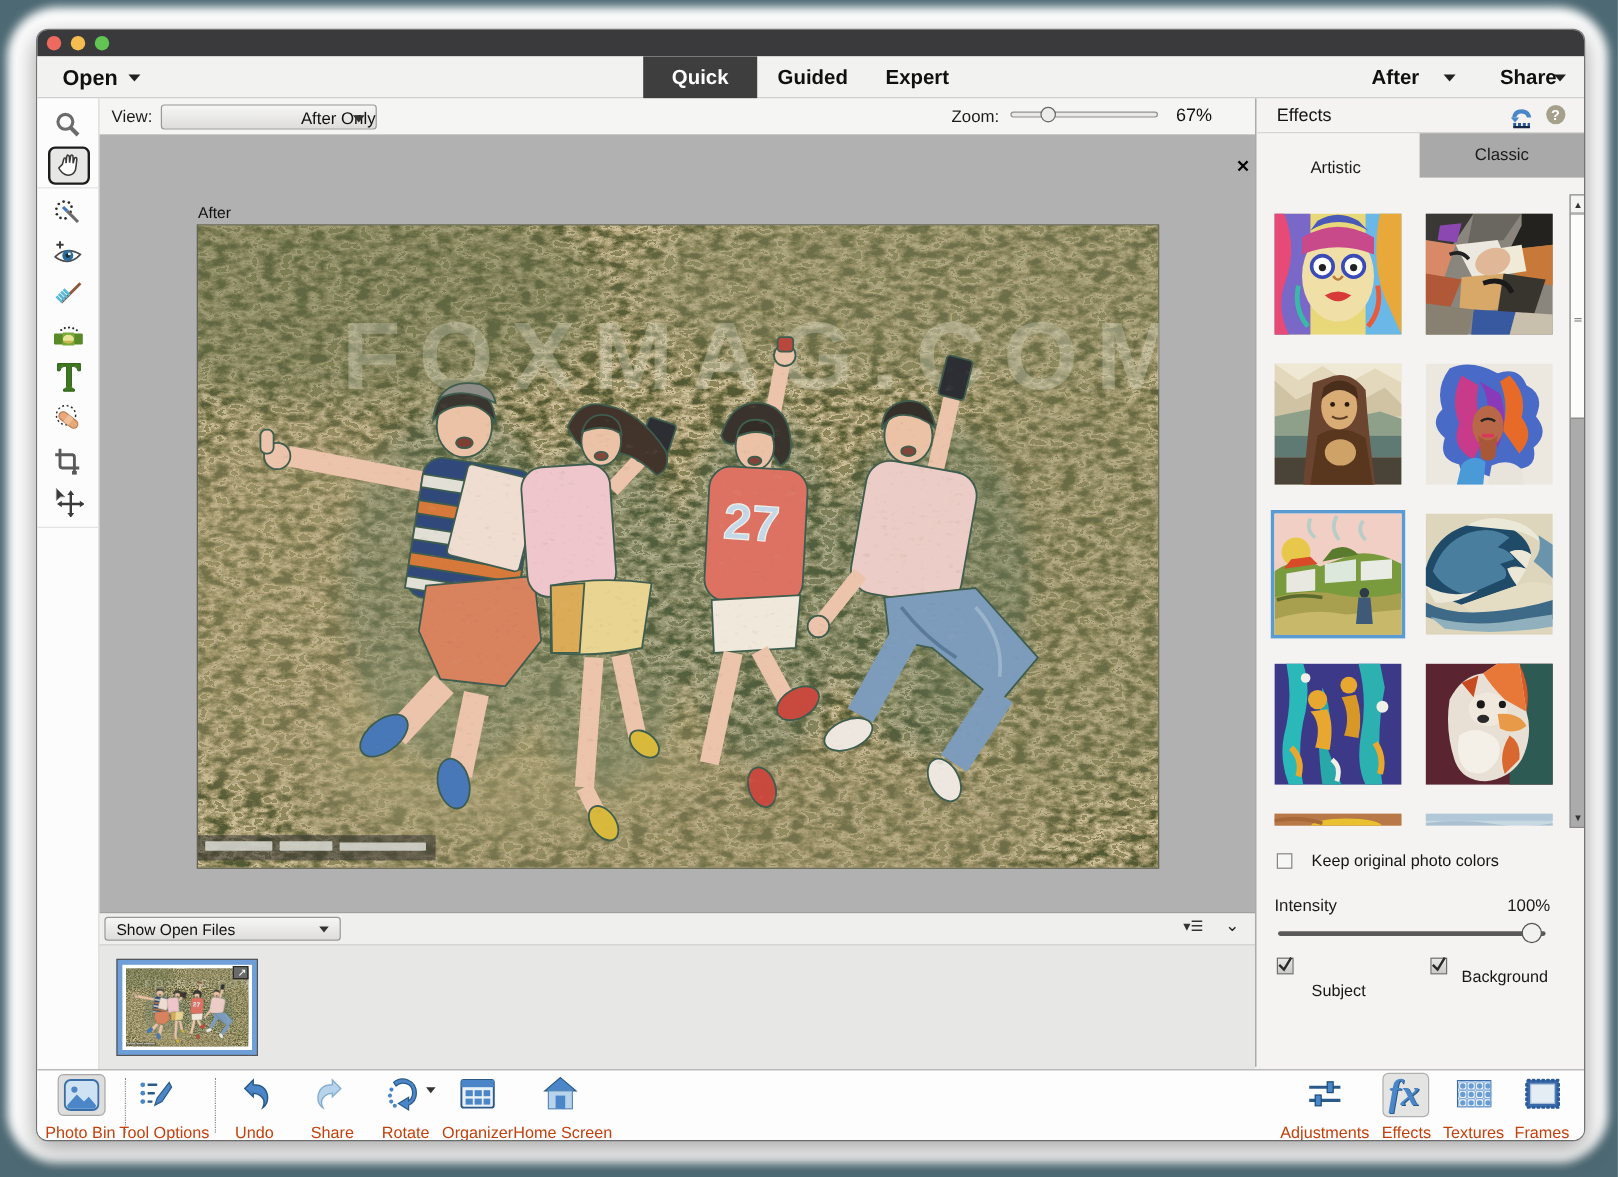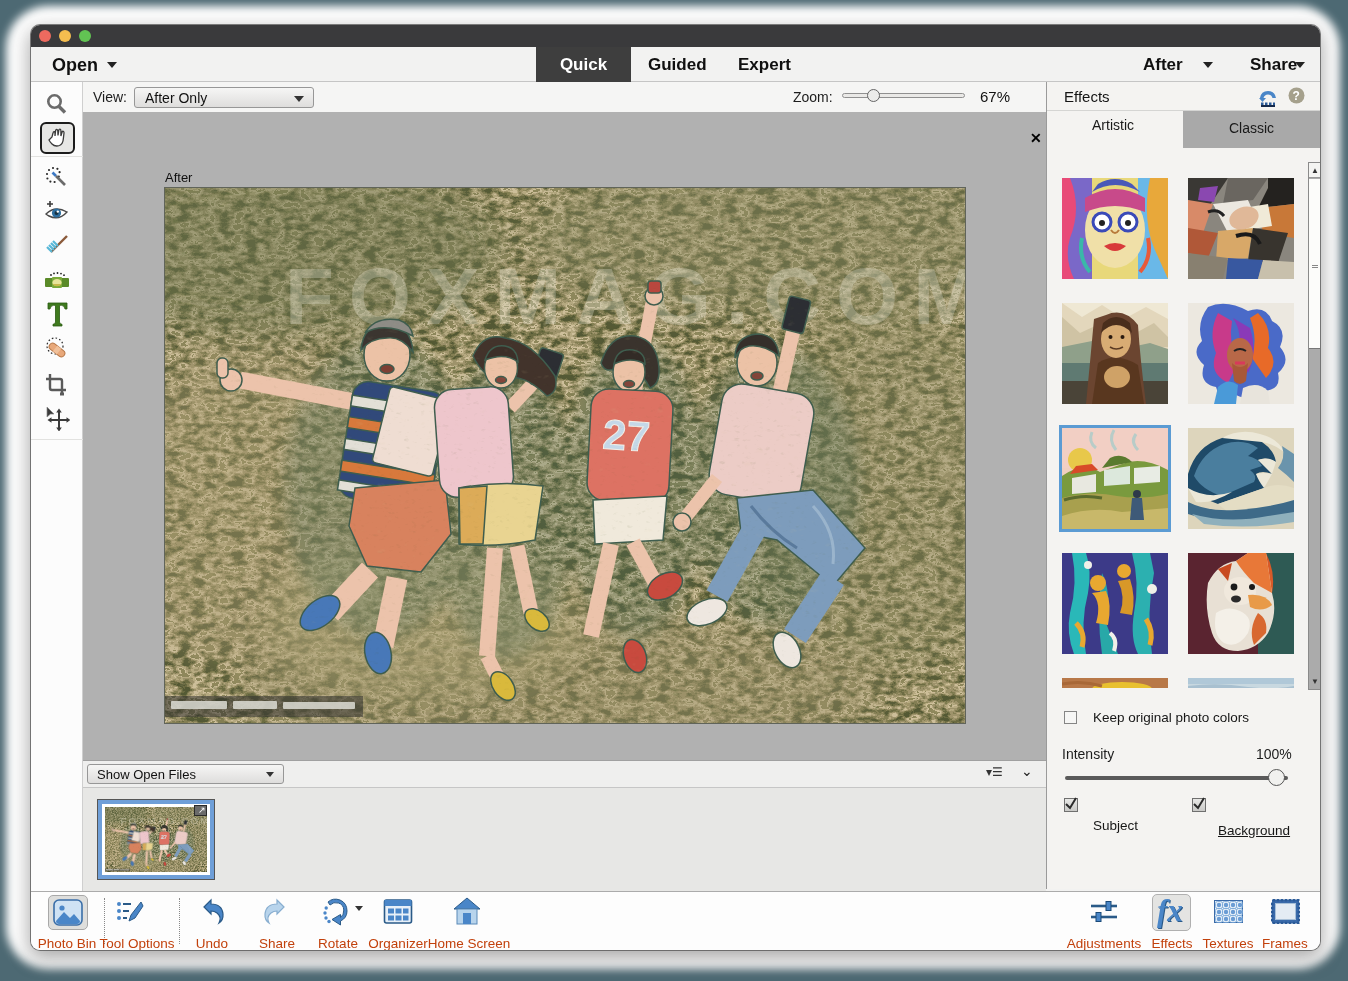--- a/index.html
+++ b/index.html
@@ -11,21 +11,21 @@
 #titlebar{left:0;top:0;width:1289px;height:22px;background:#3a3a3c;}
 .light{top:5px;width:12px;height:12px;border-radius:50%;}
 
 #menubar{left:0;top:22px;width:1289px;height:35px;background:#f2f2f1;border-bottom:1px solid #c5c5c5;}
 .mtxt{font-weight:bold;font-size:17px;color:#101010;top:8px;}
 #quicktab{left:505px;top:0;width:95px;height:35px;background:#3e3e3e;color:#fff;text-align:center;line-height:35px;font-weight:bold;font-size:17px;}
 .caret{width:0;height:0;border-left:5px solid transparent;border-right:5px solid transparent;border-top:6px solid #222;}
 
 #toolbar{left:0;top:57px;width:52px;height:834px;background:#fcfcfc;border-right:1px solid #cfcfcf;}
 
-#optrow{left:52px;top:57px;width:963px;height:30px;background:#f5f5f4;}
+#optrow{left:52px;top:57px;width:963px;height:30px;background:#f5f5f4;text-align:right;}
 .lbl14{font-size:14px;color:#1c1c1c;}
 .dd{background:linear-gradient(#f6f6f5,#dedddc);border:1px solid #979797;border-radius:3px;font-size:14px;color:#111;}
 .ddcaret{position:absolute;right:9px;top:8px;width:0;height:0;border-left:5px solid transparent;border-right:5px solid transparent;border-top:6px solid #333;}
 
 #canvas{left:52px;top:87px;width:963px;height:648px;background:#b1b1b1;}
 
 #showbar{left:52px;top:735px;width:963px;height:28px;background:#efefee;border-top:1px solid #a0a0a0;border-bottom:1px solid #c6c6c6;}
 
 #photobin{left:52px;top:763px;width:963px;height:103px;background:#e7e7e5;}
 
@@ -335,21 +335,21 @@
           <line x1="3" y1="16" x2="17" y2="16" stroke="#2a5a98" stroke-width="3" stroke-dasharray="2.5 1.5"></line>
           <line x1="3" y1="18" x2="17" y2="18" stroke="#14284a" stroke-width="2"></line>
         </svg>
       <svg class="abs" style="left:241px;top:5px;" width="17" height="17" viewBox="0 0 17 17">
           <circle cx="8.5" cy="8.5" r="8" fill="#a5a08c"></circle>
           <text x="4.5" y="13" font-size="12" font-weight="bold" fill="#fff" font-family="'Liberation Sans',sans-serif">?</text>
         </svg>
     </div>
     <div class="abs" style="left:0;top:29px;width:274px;height:37px;">
       <div class="abs" style="left:136px;top:0;width:138px;height:37px;background:#a9a9a9;"></div>
-      <div class="abs" style="left:45px;top:6px;font-size:14px;color:#1a1a1a;">Artistic</div>
+      <div class="abs" style="left:45px;top:20px;font-size:14px;color:#1a1a1a;">Artistic</div>
       <div class="abs" style="left:182px;top:9px;font-size:14px;color:#1a1a1a;">Classic</div>
     </div>
     <div class="abs" id="thumbs" style="left:0;top:66px;width:260px;height:540px;overflow:hidden;">
       <svg class="abs" style="left:15px;top:30px;" width="106" height="101" viewBox="0 0 106 101">
           <rect width="106" height="101" fill="#e8d87a"></rect>
           <path d="M0 0 H30 V101 H0 Z" fill="#7a68c8"></path>
           <path d="M8 0 Q20 30 8 60 Q2 80 12 101 L0 101 L0 0 Z" fill="#e84a78"></path>
           <path d="M76 0 H106 V101 H76 Z" fill="#6ab8e8"></path>
           <path d="M88 0 Q80 40 92 70 L106 101 L106 0 Z" fill="#e8a83a"></path>
           <ellipse cx="53" cy="52" rx="30" ry="38" fill="#f0e0a8"></ellipse>
@@ -502,21 +502,21 @@
         <svg width="16" height="16" viewBox="0 0 16 16" style="position:absolute;left:-2px;top:-3px;">
           <path d="M3 8 L7 12 L13 2" fill="none" stroke="#2a2a2a" stroke-width="2"></path>
         </svg>
       </div>
     <div class="abs lbl13" style="left:46px;top:736px;text-align:center;">Subject</div>
     <div class="abs cbc" style="left:145px;top:716px;">
         <svg width="16" height="16" viewBox="0 0 16 16" style="position:absolute;left:-2px;top:-3px;">
           <path d="M3 8 L7 12 L13 2" fill="none" stroke="#2a2a2a" stroke-width="2"></path>
         </svg>
       </div>
-    <div class="abs lbl13" style="left:171px;top:741px;text-decoration:underline;">Background</div>
+    <div class="abs lbl13" style="left:171px;top:724px;">Background</div>
   </div>
   <div class="abs" id="taskbar">
     <div class="abs" style="left:17px;top:3px;width:40px;height:35px;background:#dededc;border:1px solid #a8a8a8;border-radius:5px;"></div>
     <svg class="abs" style="left:22px;top:7px;" width="30" height="27" viewBox="0 0 30 27">
         <rect x="1" y="1" width="28" height="25" rx="5" fill="#cfe2f4" stroke="#3a6ea8" stroke-width="1.6"></rect>
         <circle cx="9" cy="9" r="2.6" fill="#4a86c8"></circle>
         <path d="M3 22 L11 13 L17 19 L21 15 L27 22 Q27 25 24 25 L6 25 Q3 25 3 22 Z" fill="#4a86c8"></path>
       </svg>
     <div class="abs tlabel" style="left:36px;">Photo Bin</div>
     <div class="abs dotsep" style="left:73px;"></div>

